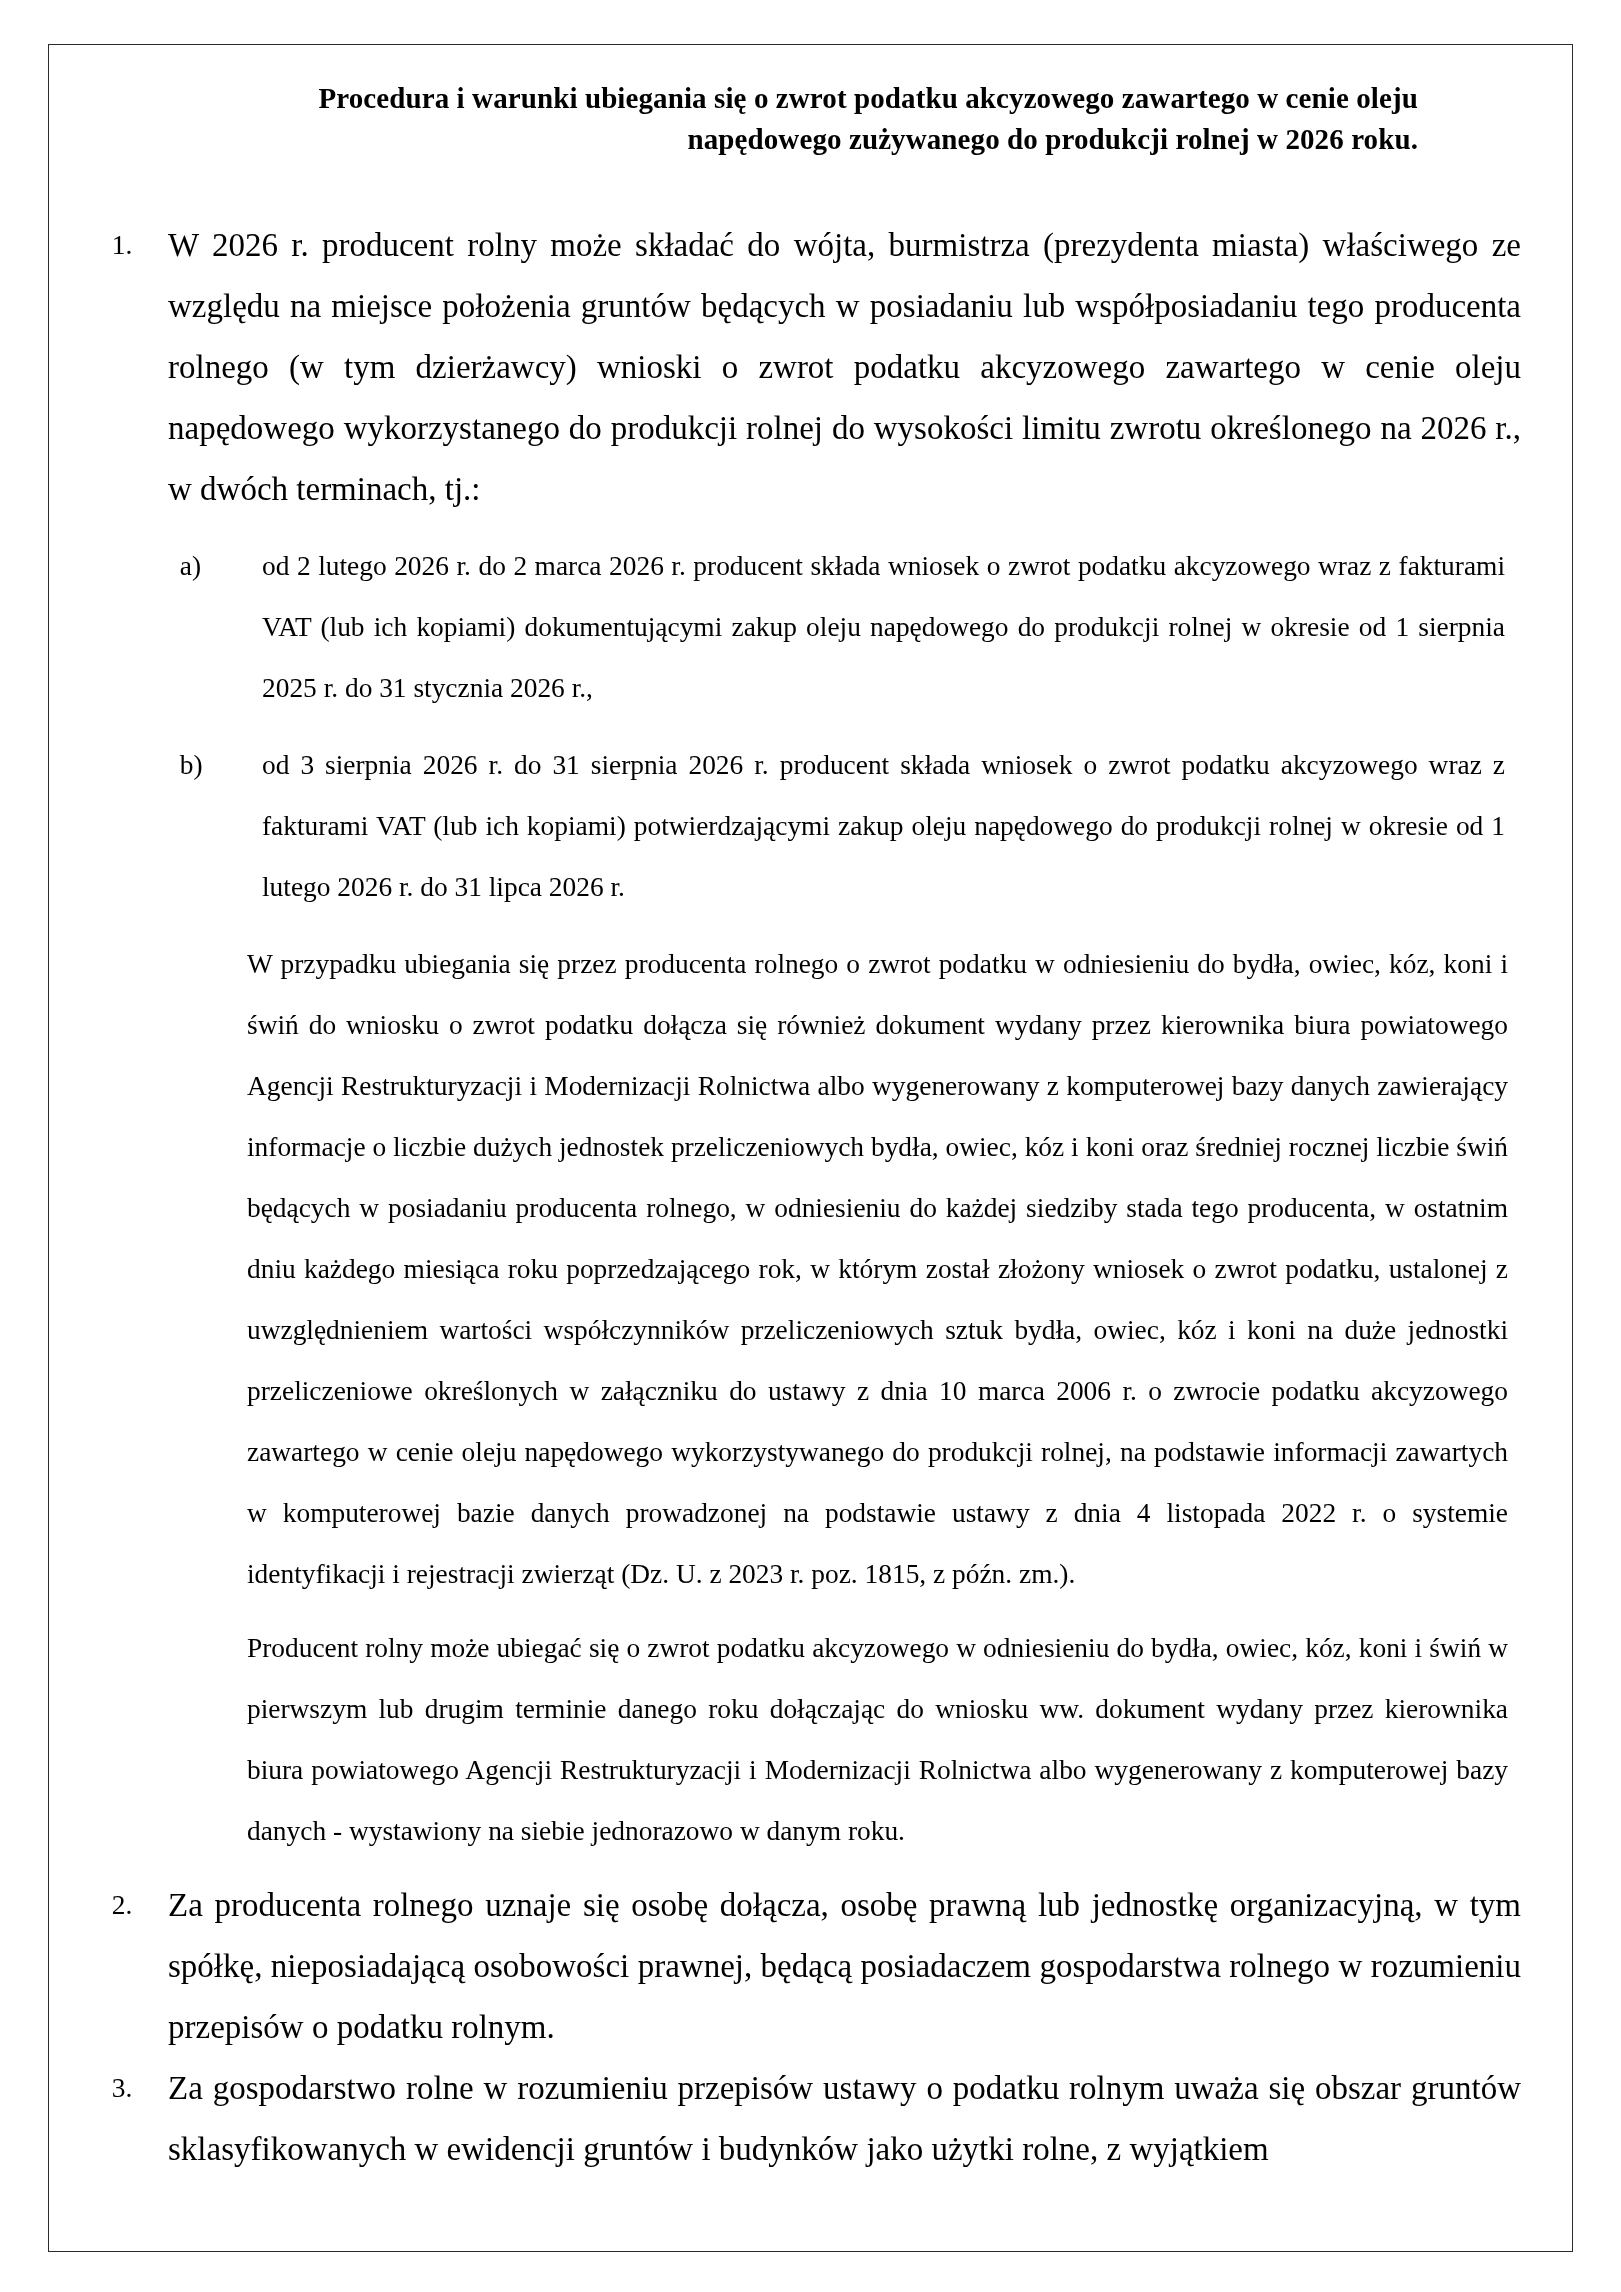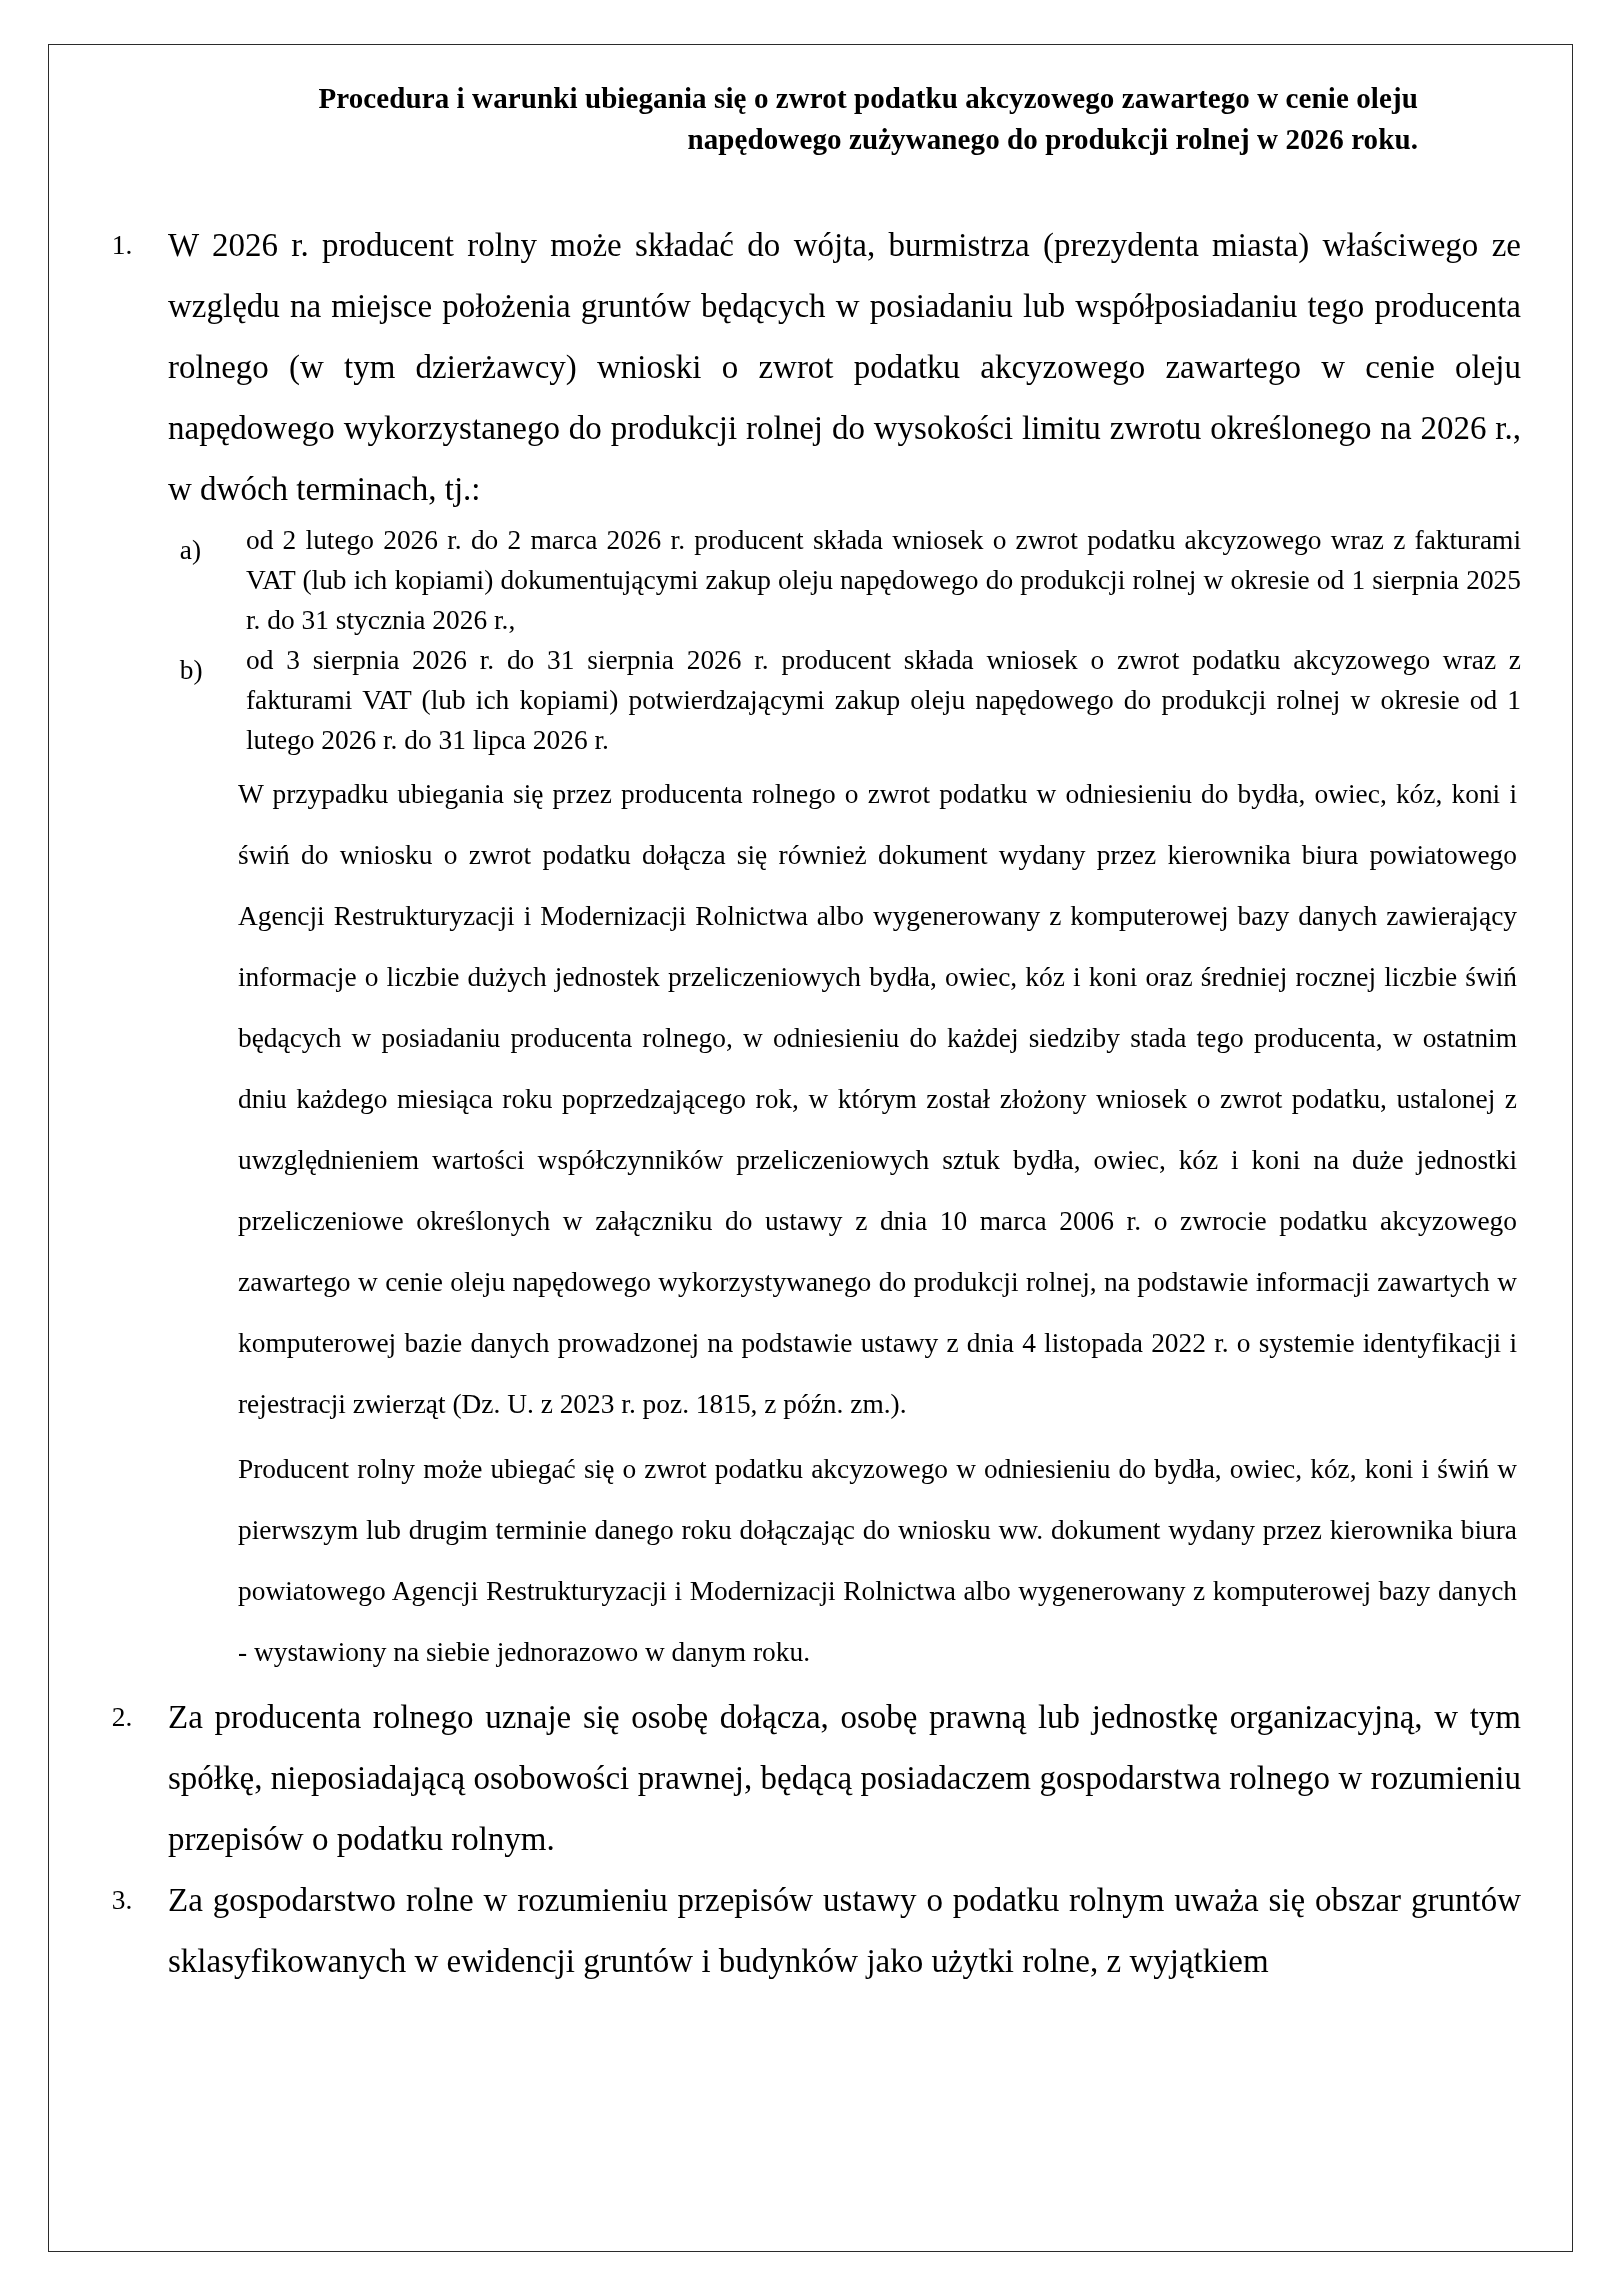--- a/index.html
+++ b/index.html
@@ -88,31 +88,31 @@
   }
   .sub-marker {
     position: absolute;
     left: 11.8px;
     top: 0;
     font-size: 27.4px;
     line-height: 61px;
   }
   .sub-para {
     font-size: 27.4px;
-    line-height: 40px;
+    line-height: 61px;
     text-align: justify;
     text-align-last: left;
-    margin: 0;
+    margin: 16px;
   }
   .block-para {
     font-size: 27.4px;
     line-height: 61px;
     text-align: justify;
     text-align-last: left;
-    margin: 4px;
+    margin: 13px;
     padding-left: 66px;
   }
 </style>
 </head>
 <body>
 
 <div class="page">
   <div class="page-frame"></div>
 
   <div class="content">

